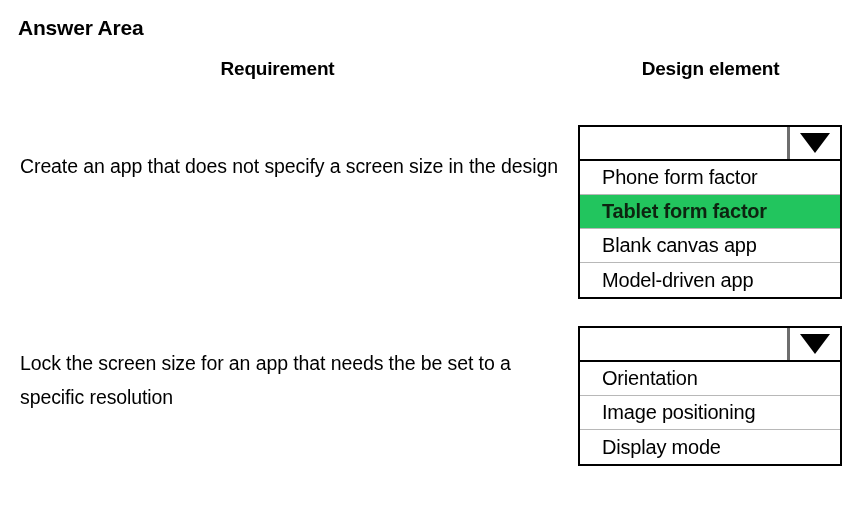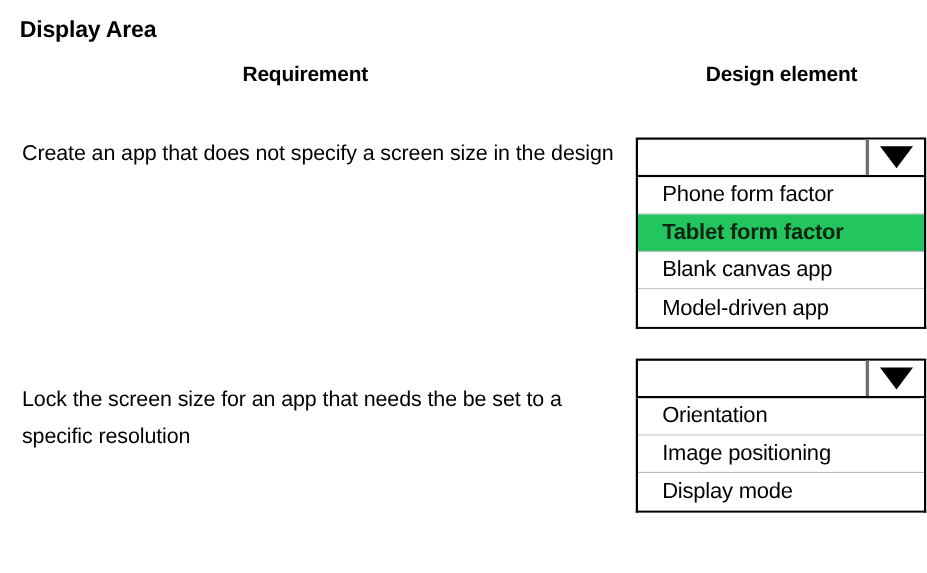--- a/index.html
+++ b/index.html
@@ -47,21 +47,21 @@
   
   .requirement-text {
     position: absolute;
     left: 20px;
     width: 540px;
     font-size: 19.5px;
     line-height: 34px;
     letter-spacing: -0.1px;
     color: #000000;
   }
-  .requirement-text.row1 { top: 122px; }
+  .requirement-text.row1 { top: 149px; }
   .requirement-text.row2 { top: 346px; }
 
   
   .dropdown {
     position: absolute;
     left: 578px;
     width: 264px;
     box-sizing: border-box;
   }
   .dropdown.row1 { top: 125px; }
@@ -125,21 +125,21 @@
   }
   .dropdown-option.selected {
     background: #22c55e;
     color: #0d2410;
     font-weight: bold;
   }
 </style>
 </head>
 <body>
 
-<div class="answer-area-title">Display Area</div>
+<div class="answer-area-title">Answer Area</div>
 
 <div class="col-header requirement">Requirement</div>
 
 <div class="col-header design">Design element</div>
 
 <div class="requirement-text row1">Create an app that does not specify a screen size in the design</div>
 
 <div class="dropdown row1">
   <div class="dropdown-field">
     <div class="dropdown-value"></div>

